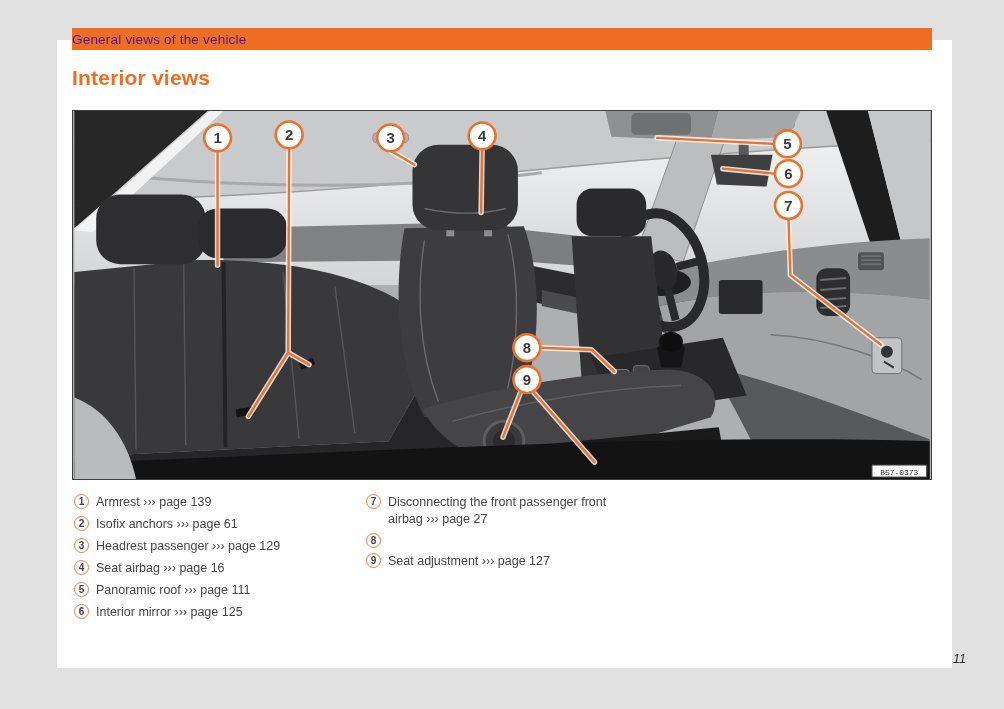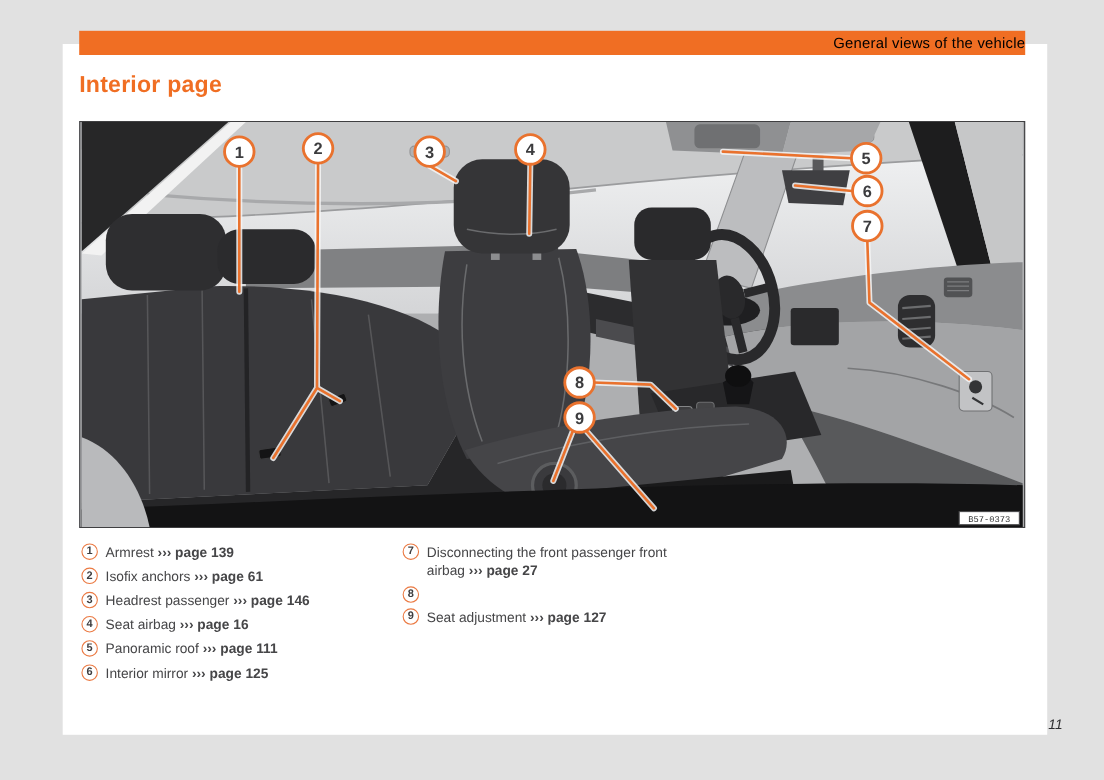--- a/index.html
+++ b/index.html
@@ -4,21 +4,21 @@
 <style>
   html,body{margin:0;padding:0;}
   body{
     width:1004px;height:709px;position:relative;overflow:hidden;
     background:#e1e1e1;font-family:"Liberation Sans",sans-serif;
     -webkit-font-smoothing:antialiased;
   }
   .sheet{position:absolute;left:57px;top:40px;width:895px;height:628px;background:#ffffff;}
   .banner{
     position:absolute;left:72px;top:28px;width:860px;height:22px;
-    background:#f06e23;color:#000000;display:flex;align-items:center;justify-content:flex-end;
+    background:#f06e23;color:#4c1d95;display:flex;align-items:center;justify-content:flex-start;
     font-size:13.5px;letter-spacing:.2px;
   }
   .title{
     position:absolute;left:72px;top:66px;margin:0;
     color:#f06e23;font-size:21px;font-weight:bold;letter-spacing:.2px;
   }
   .figure{
     position:absolute;left:72px;top:110px;width:860px;height:370px;
     border:1px solid #3f3f41;box-sizing:border-box;background:#aeafb1;
   }
@@ -27,38 +27,38 @@
   .legend.left{left:74px;width:285px;}
   .legend.right{left:366px;width:268px;}
   .legend-item{display:flex;align-items:flex-start;margin-bottom:5px;}
   .lnum{
     flex:0 0 auto;width:15px;height:15px;margin-top:0px;margin-right:7px;
     border:1.4px solid #eb7a43;border-radius:50%;box-sizing:border-box;
     display:flex;align-items:center;justify-content:center;
     font-size:10px;font-weight:bold;color:#3e3e40;background:#fff;
   }
   .ltext{line-height:17px;}
-  .lref{font-weight:bold;white-space:nowrap;text-align:right;}
+  .lref{font-weight:normal;white-space:nowrap;text-align:right;}
   .page-num{position:absolute;left:953px;top:652px;font-size:12.5px;color:#2e2e30;font-style:italic;}
   .co-line{fill:none;stroke:#e9722e;stroke-width:2.4;stroke-linejoin:round;stroke-linecap:round;}
   .co-halo{fill:none;stroke:#f6f6f6;stroke-width:5.5;stroke-linejoin:round;stroke-linecap:round;opacity:.85;}
   .co-circ{fill:#ffffff;stroke:#e9722e;stroke-width:2.6;}
   .co-txt{font-family:"Liberation Sans",sans-serif;font-size:15px;font-weight:bold;fill:#3c3c3e;text-anchor:middle;}
   .stitch{fill:none;stroke:#6a6b6d;stroke-width:1.4;}
 </style>
 </head>
 <body>
 
 <div class="sheet"></div>
 
 <div class="banner">
   <span>General views of the vehicle</span>
 </div>
 
-<h1 class="title">Interior page</h1>
+<h1 class="title">Interior views</h1>
 
 <div class="figure">
 <svg viewBox="0 0 860 370">
   <defs>
     <linearGradient id="winGrad" x1="0" y1="0" x2="0" y2="1">
       <stop offset="0" stop-color="#f0f1f2"></stop>
           <stop offset="1" stop-color="#d4d5d7"></stop>
     </linearGradient>
   </defs>
 
@@ -206,21 +206,21 @@
     <span class="lnum">
         <span>2</span>
       </span>
     <span class="ltext"><span class="llabel">Isofix anchors</span><span> </span><span class="lref">››› page 61</span></span>
   </div>
 
   <div class="legend-item">
     <span class="lnum">
         <span>3</span>
       </span>
-    <span class="ltext"><span class="llabel">Headrest passenger</span><span> </span><span class="lref">››› page 146</span></span>
+    <span class="ltext"><span class="llabel">Headrest passenger</span><span> </span><span class="lref">››› page 129</span></span>
   </div>
 
   <div class="legend-item">
     <span class="lnum">
         <span>4</span>
       </span>
     <span class="ltext"><span class="llabel">Seat airbag</span><span> </span><span class="lref">››› page 16</span></span>
   </div>
 
   <div class="legend-item">

